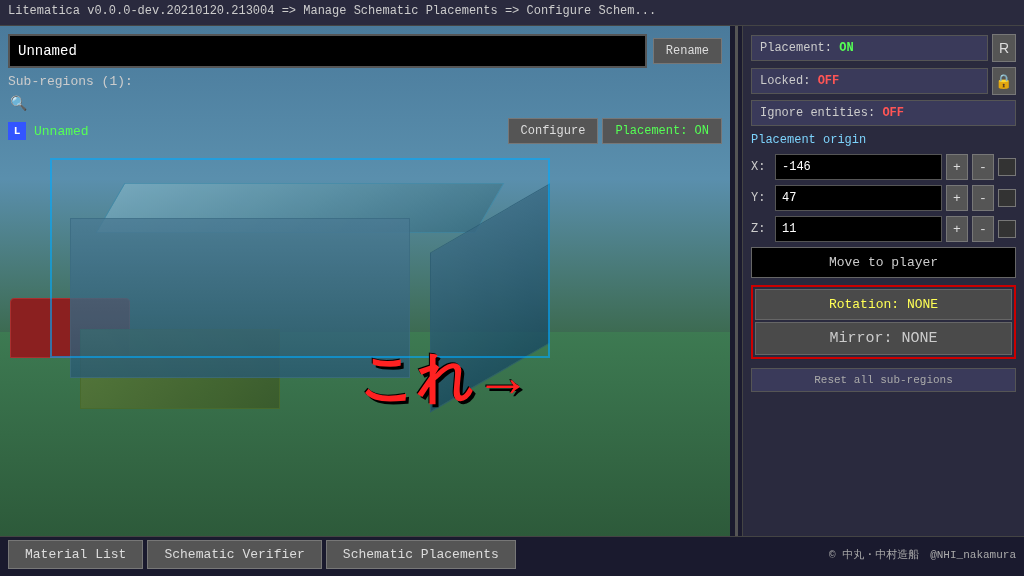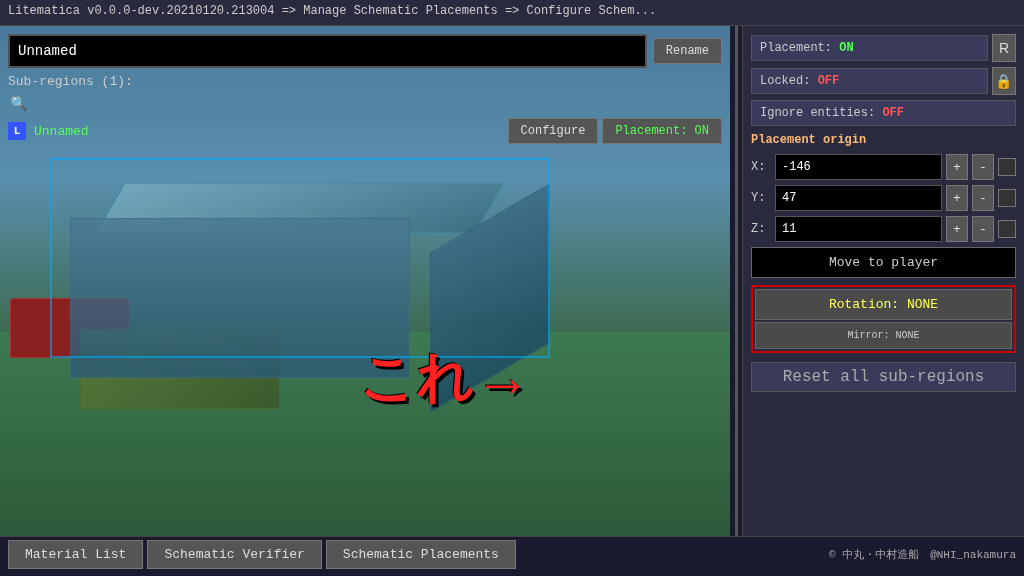--- a/index.html
+++ b/index.html
@@ -194,24 +194,23 @@
       width: 24px;
       height: 28px;
       display: flex;
       align-items: center;
       justify-content: center;
       font-size: 14px;
       cursor: pointer;
     }
 
     .section-title {
-      color: #fdba74;
+      color: #7dd3fc;
       font-size: 12px;
       padding: 2px 0;
-      font-weight: bold;
     }
 
     .coord-row {
       display: flex;
       align-items: center;
       gap: 4px;
     }
 
     .coord-label {
       color: #cccccc;
@@ -281,34 +280,34 @@
       text-align: center;
       width: 100%;
     }
 
     .mirror-btn {
       background: #4a4a4a;
       color: #cccccc;
       border: 1px solid #666;
       padding: 7px;
       font-family: 'Courier New', monospace;
-      font-size: 10px;
+      font-size: 15px;
       cursor: pointer;
       text-align: center;
       width: 100%;
       margin-top: 2px;
     }
 
     .reset-btn {
       background: #3a3a5a;
       color: #aaaaaa;
       border: 1px solid #555;
       padding: 5px;
       font-family: 'Courier New', monospace;
-      font-size: 16px;
+      font-size: 11px;
       cursor: pointer;
       text-align: center;
       width: 100%;
       margin-top: 4px;
     }
 
     
     #bottom-bar {
       height: 36px;
       background: #1a1a2e;

